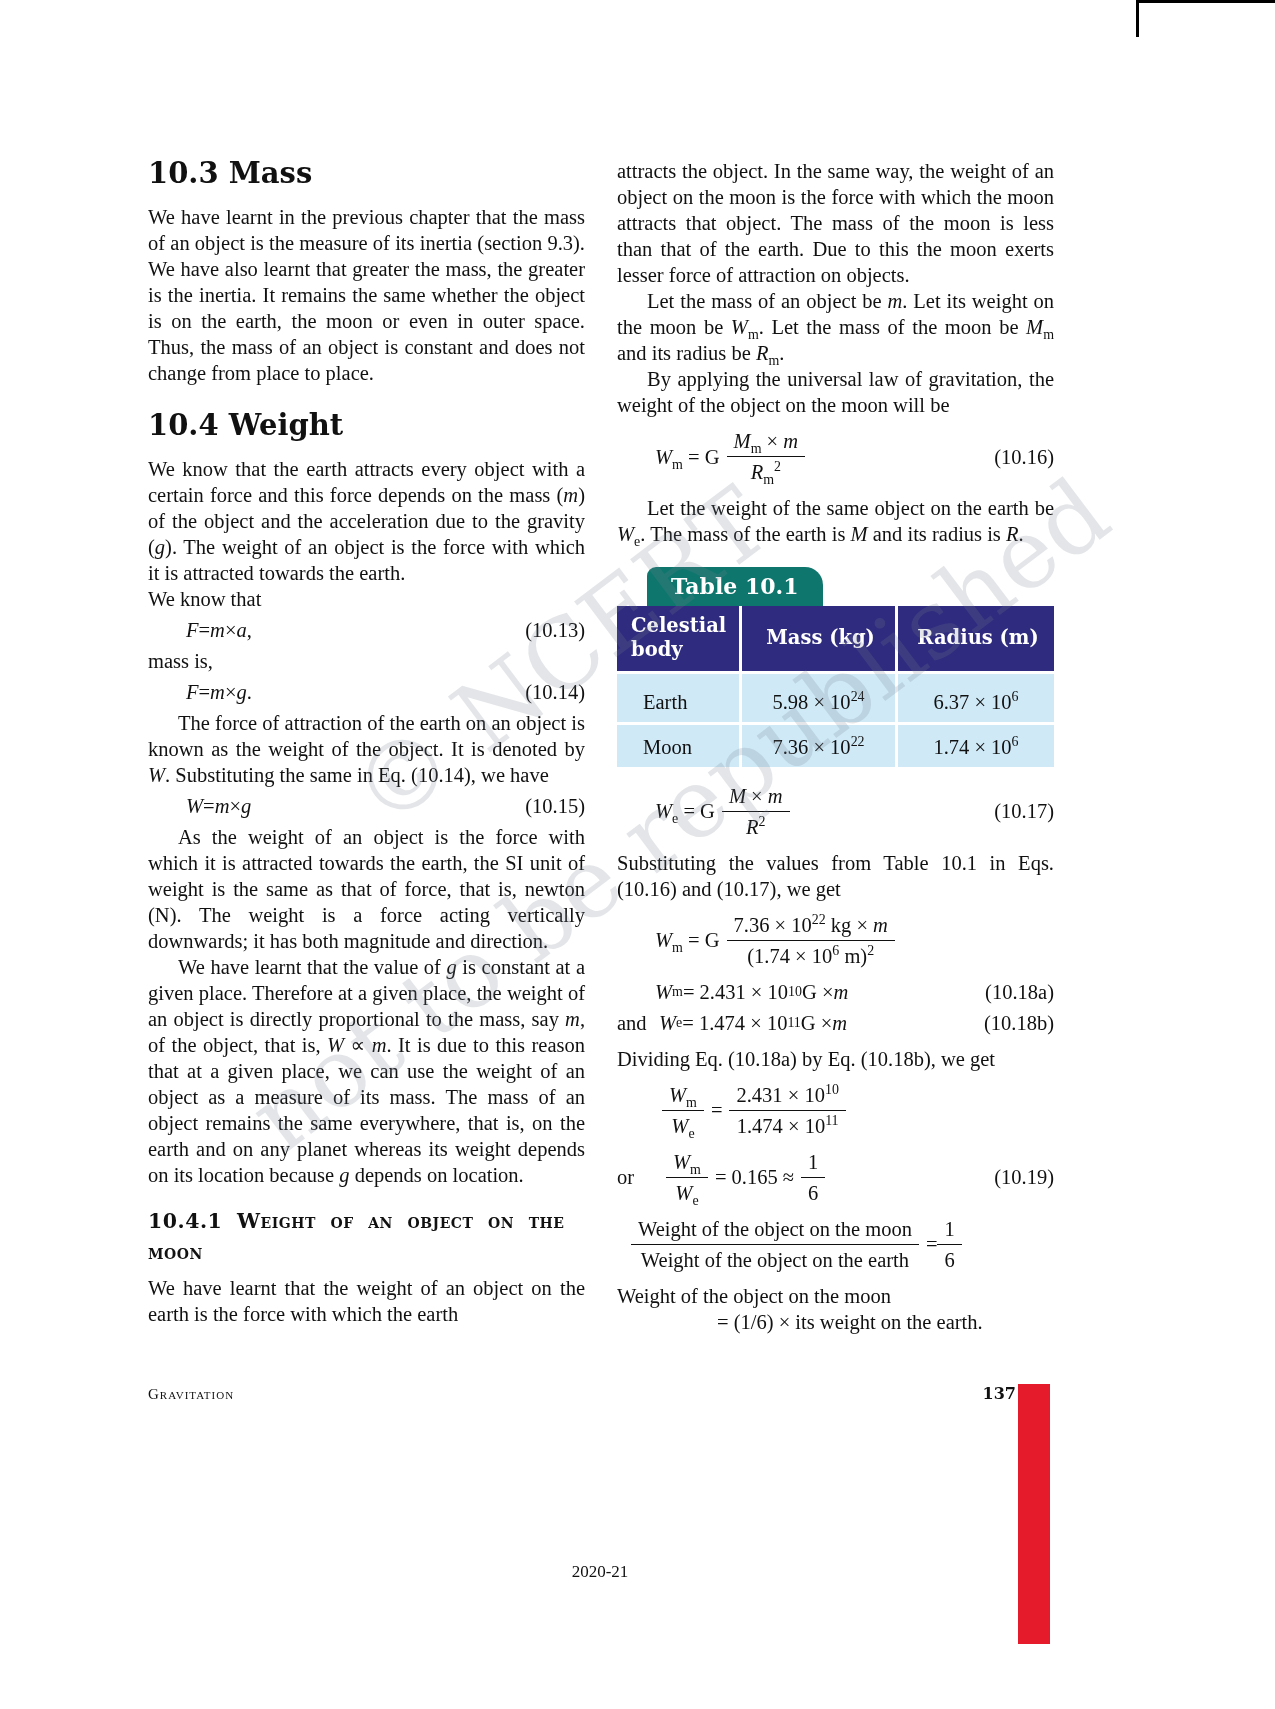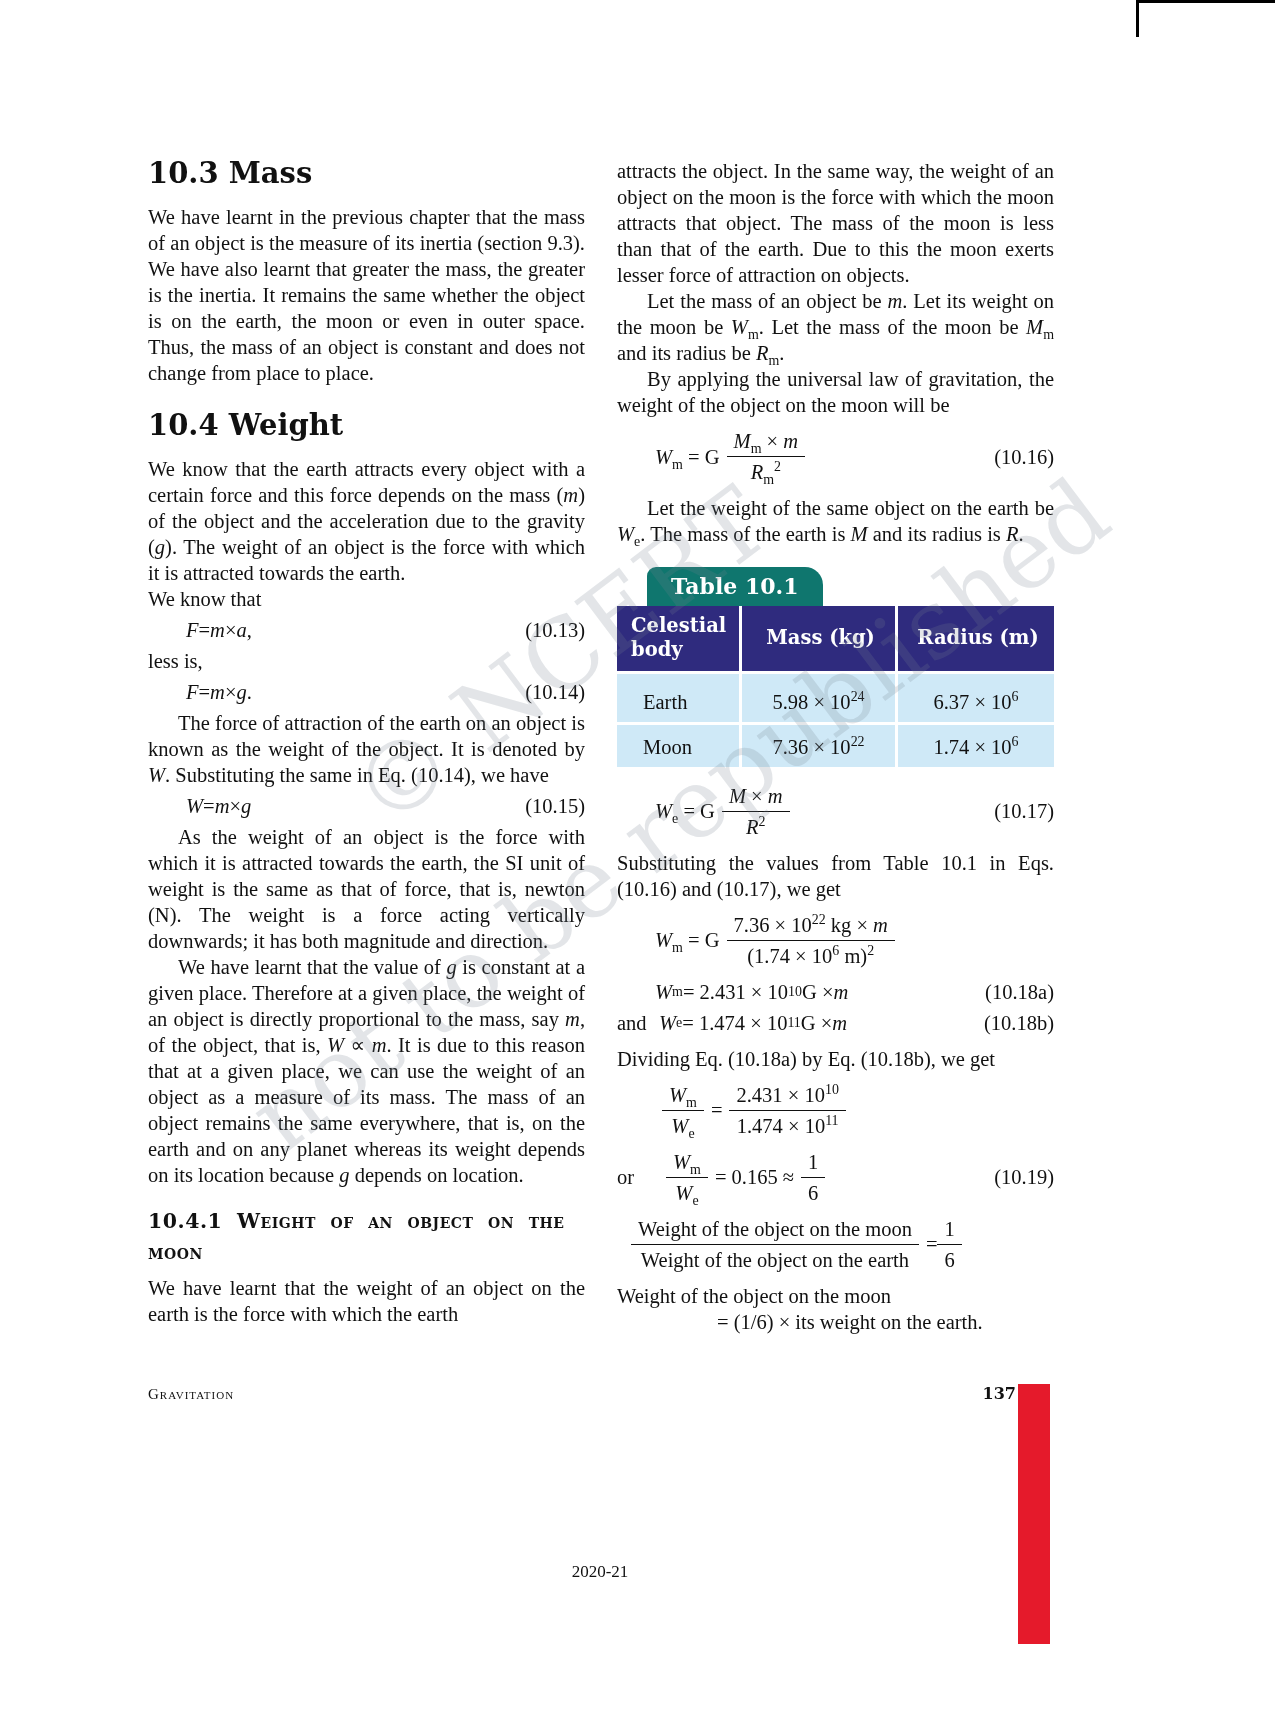--- a/index.html
+++ b/index.html
@@ -128,21 +128,21 @@
 
       <h2 class="sec later">10.4 Weight</h2>
       <p>We know that the earth attracts every object with a certain force and this force depends on the mass (<i>m</i>) of the object and the acceleration due to the gravity (<i>g</i>). The weight of an object is the force with which it is attracted towards the earth.</p>
       <p>We know that</p>
 
       <div class="eqrow">
         <span class="eqbody"><i>F</i> = <i>m</i> × <i>a</i>,</span>
         <span class="eqlabel">(10.13)</span>
       </div>
 
-      <p>less is,</p>
+      <p>mass is,</p>
 
       <div class="eqrow">
         <span class="eqbody"><i>F</i> = <i>m</i> × <i>g</i>.</span>
         <span class="eqlabel">(10.14)</span>
       </div>
 
       <p class="indent">The force of attraction of the earth on an object is known as the weight of the object. It is denoted by <i>W</i>. Substituting the same in Eq. (10.14), we have</p>
 
       <div class="eqrow">
         <span class="eqbody"><i>W</i> = <i>m</i> × <i>g</i></span>

